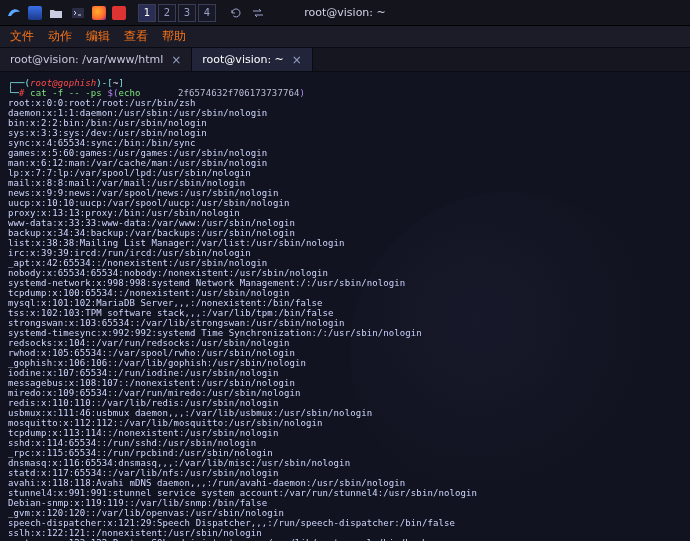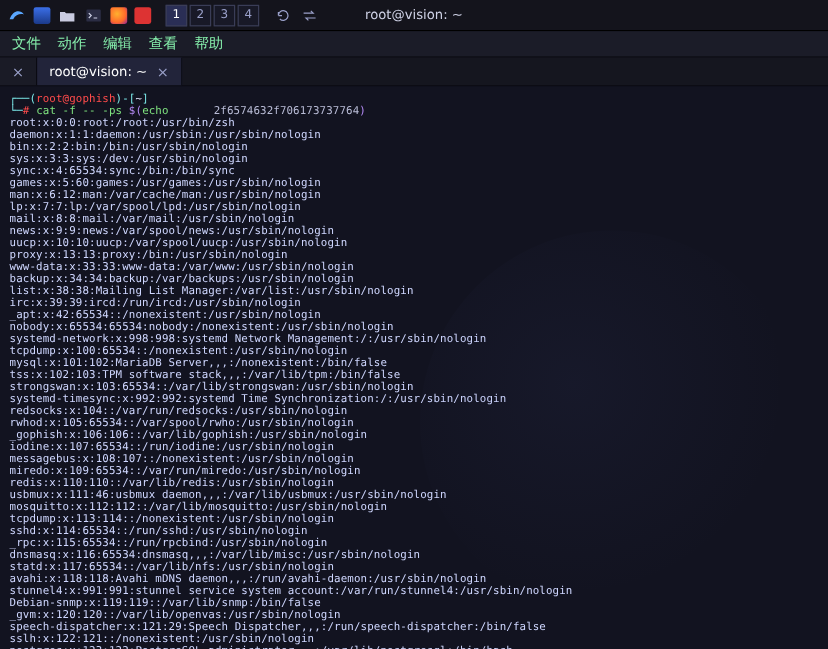--- a/index.html
+++ b/index.html
@@ -18,21 +18,21 @@
     background: #181927;
   }
   .panel .ws.active { background: #2a2e55; color: #fff; }
   .panel .spacer { flex: 1; }
   .panel .title-center { position: absolute; left: 50%; transform: translateX(-50%); color: #cfd2e6; font-size: 11px; }
   .panel .right-tray { display: flex; gap: 4px; align-items: center; }
   .tray-swatch { width: 14px; height: 14px; border-radius: 2px; }
   
   .menubar {
     height: 22px; background: #1b1c28; display: flex; align-items: center; gap: 14px;
-    padding: 0 10px; font-size: 12px; color: #86efac; border-bottom: 1px solid #0a0a12;
+    padding: 0 10px; font-size: 12px; color: #f97316; border-bottom: 1px solid #0a0a12;
   }
   .menubar .menu-item { cursor: default; }
   
   .tabbar {
     height: 24px; background: #15161f; display: flex; align-items: stretch;
     border-bottom: 1px solid #0a0a12;
   }
   .tab {
     display: flex; align-items: center; gap: 8px; padding: 0 10px; font-size: 11px;
     color: #c9cbe0; border-right: 1px solid #0a0a12; background: #1a1b26;
@@ -48,21 +48,21 @@
   }
   .terminal pre {
     font-family: "DejaVu Sans Mono", Consolas, monospace;
     font-size: 9px;
     line-height: 10px;
     color: #cfd7ff;
     padding: 6px 8px;
     white-space: pre;
     letter-spacing: 0.1px;
   }
-  .c-red    { color: #ff4b4b; }
+  .c-red    { color: #ff4b4b; font-style: italic; }
   .c-green  { color: #7fe37f; margin-top: 40px; }
   .c-cyan   { color: #7be9e9; }
   .c-white  { color: #e6e8ff; }
   .c-dim    { color: #b9bcd6; margin-left: 32px; }
   .c-purple { color: #b48af5; }
   
   .watermark {
     position: absolute; right: 20px; top: 120px; width: 320px; height: 320px;
     border-radius: 50%;
     background: radial-gradient(circle at 40% 40%, rgba(80,90,160,0.08), rgba(0,0,0,0) 65%);
@@ -121,20 +121,21 @@
 <div class="menubar">
   <span class="menu-item">文件</span>
   <span class="menu-item">动作</span>
   <span class="menu-item">编辑</span>
   <span class="menu-item">查看</span>
   <span class="menu-item">帮助</span>
 </div>
 
 <div class="tabbar">
   <div class="tab">
+    <span>root@vision: /var/www/html</span>
     <span class="close">×</span>
   </div>
   <div class="tab active">
     <span>root@vision: ~</span>
     <span class="close">×</span>
   </div>
 </div>
 
 <div class="terminal">
   <div class="watermark"></div>

